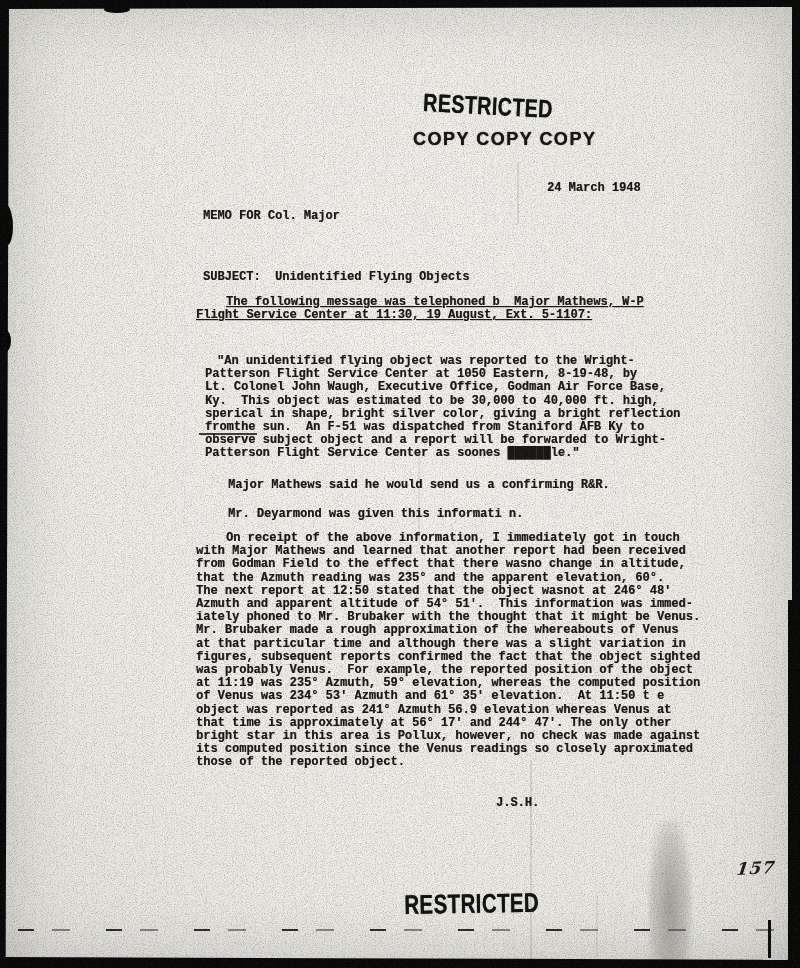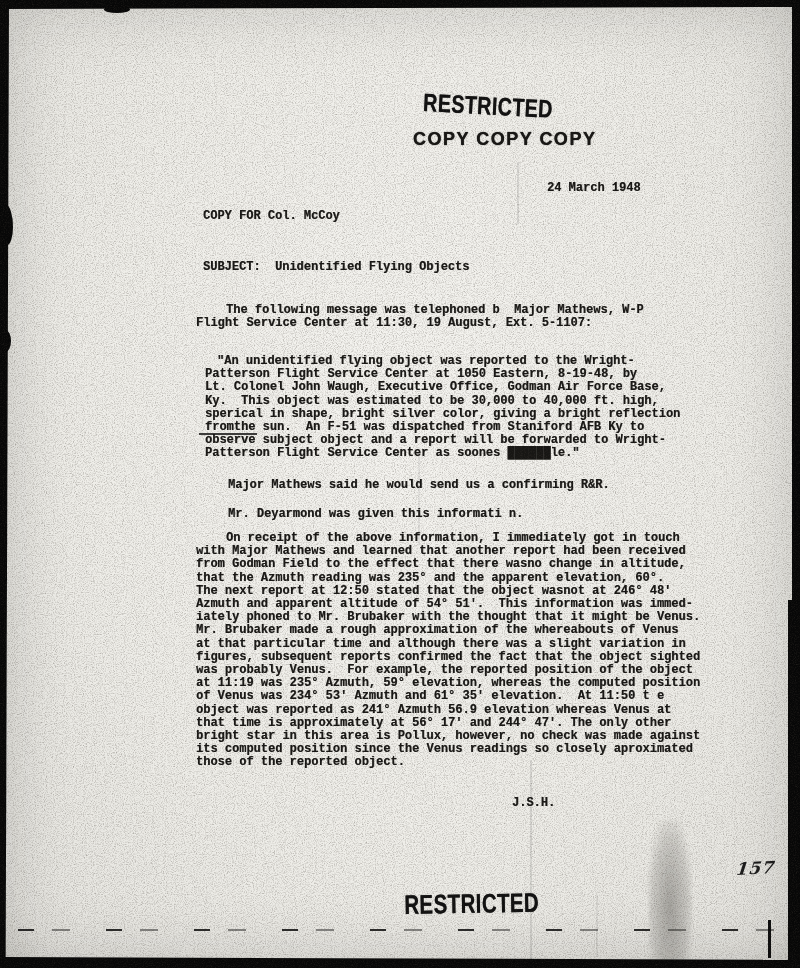--- a/index.html
+++ b/index.html
@@ -19,27 +19,27 @@
     position:absolute;font-family:"Liberation Sans","DejaVu Sans",sans-serif;
     font-weight:700;color:#101010;letter-spacing:0.5px;
     text-shadow:0 0 0.8px rgba(0,0,0,0.8);
   }
   .stamp-top{left:424px;top:88px;font-size:24px;transform:rotate(3deg) scale(0.82,1.05);transform-origin:left top;}
   .stamp-bottom{left:404px;top:890px;font-size:27px;transform:rotate(-1deg) scale(0.76,1.0);transform-origin:left top;}
   .copy-line{left:413px;top:129px;font-size:18px;letter-spacing:1.5px;font-weight:700;
     font-family:"Liberation Sans","DejaVu Sans",sans-serif;text-shadow:0 0 1px #000;}
   .date{left:547px;top:182px;}
   .memo{left:203px;top:210px;}
-  .subject{left:203px;top:261px;}
-  .para-intro{left:196px;top:304px;width:520px;text-indent:30px;}
+  .subject{left:203px;top:271px;}
+  .para-intro{left:196px;top:296px;width:520px;text-indent:30px;text-decoration:underline;}
   .para-quote{left:205px;top:355px;width:515px;text-indent:12px;}
   .para-confirming{left:228px;top:479px;width:520px;}
   .para-deyarmond{left:228px;top:508px;width:520px;}
   .para-main{left:196px;top:532px;width:522px;text-indent:30px;font-family:Liberation Mono, monospace;}
-  .signature{left:480px;top:797px;padding-left:32px;}
+  .signature{left:464px;top:797px;padding-left:32px;}
   .page-number{
     position:absolute;left:737px;top:858px;font-family:"DejaVu Serif",serif;
     font-style:italic;font-weight:700;font-size:17px;color:#1b1b1b;
     transform:skewX(-10deg) rotate(-3deg);letter-spacing:1px;
   }
   
   .edge{position:absolute;background:#070707;}
   .edge-top{left:0;top:0;width:800px;height:9px;transform:rotate(-0.15deg);transform-origin:left top;}
   .edge-left{left:0;top:0;width:9px;height:968px;transform:rotate(0.2deg);transform-origin:left top;}
   .edge-right{right:0;top:0;width:8px;height:968px;}
@@ -70,21 +70,21 @@
   .noise{position:absolute;left:0;top:0;pointer-events:none;opacity:0.5;}
 </style>
 </head>
 <body>
 
 <div class="scan">
 
   <div class="stamp stamp-top">RESTRICTED</div>
   <div class="copy-line" style="position: absolute; left: 413px; top: 129px;">COPY COPY  COPY</div>
   <div class="txt date">24 March 1948</div>
-  <div class="txt memo">COPY FOR Col. McCoy</div>
+  <div class="txt memo">MEMO FOR Col. Major</div>
   <div class="txt subject">SUBJECT:  Unidentified Flying Objects</div>
 
   <div class="txt para-intro">The following message was telephoned b  Major Mathews, W-P
 Flight Service Center at 11:30, 19 August, Ext. 5-1107:</div>
   <div class="txt para-quote">"An unidentified flying object was reported to the Wright-
 Patterson Flight Service Center at 1050 Eastern, 8-19-48, by
 Lt. Colonel John Waugh, Executive Office, Godman Air Force Base,
 Ky.  This object was estimated to be 30,000 to 40,000 ft. high,
 sperical in shape, bright silver color, giving a bright reflection
 fromthe sun.  An F-51 was dispatched from Staniford AFB Ky to

